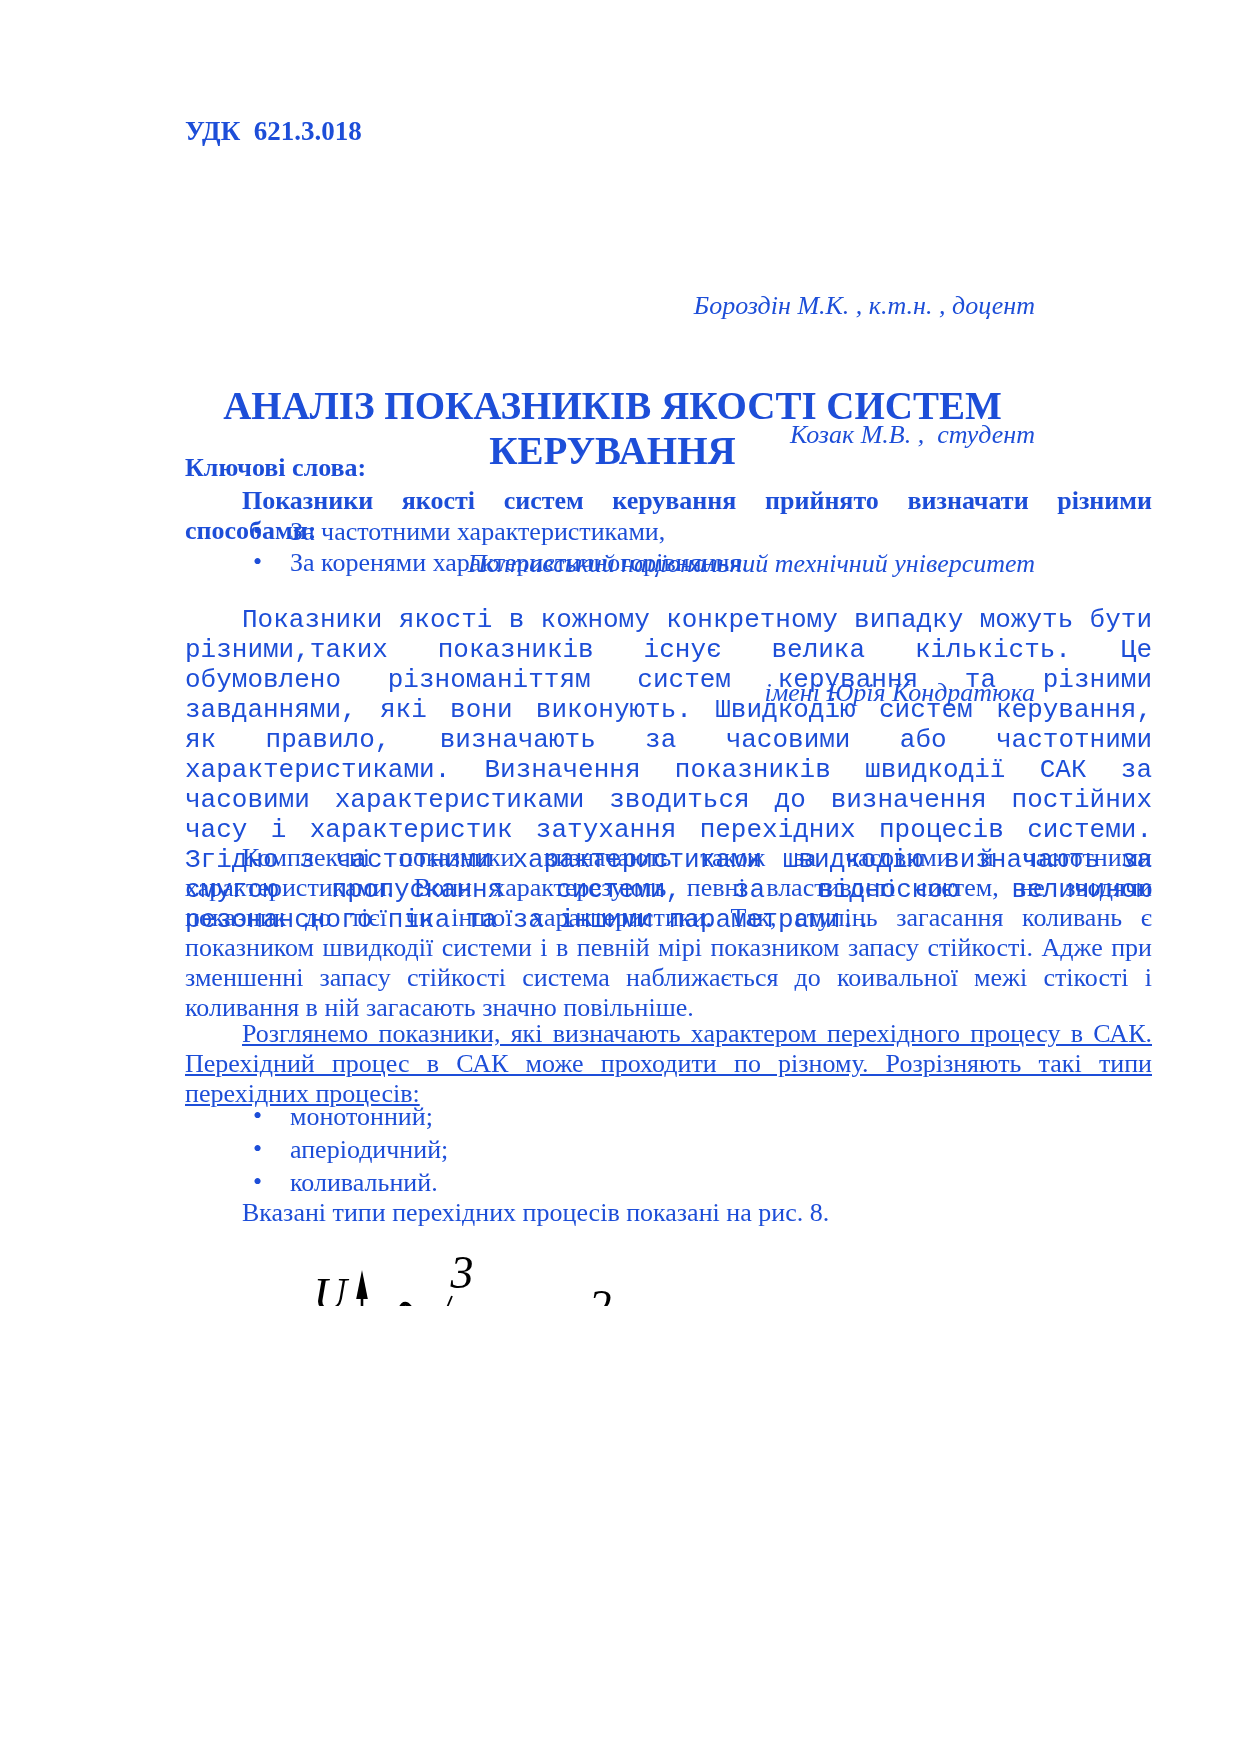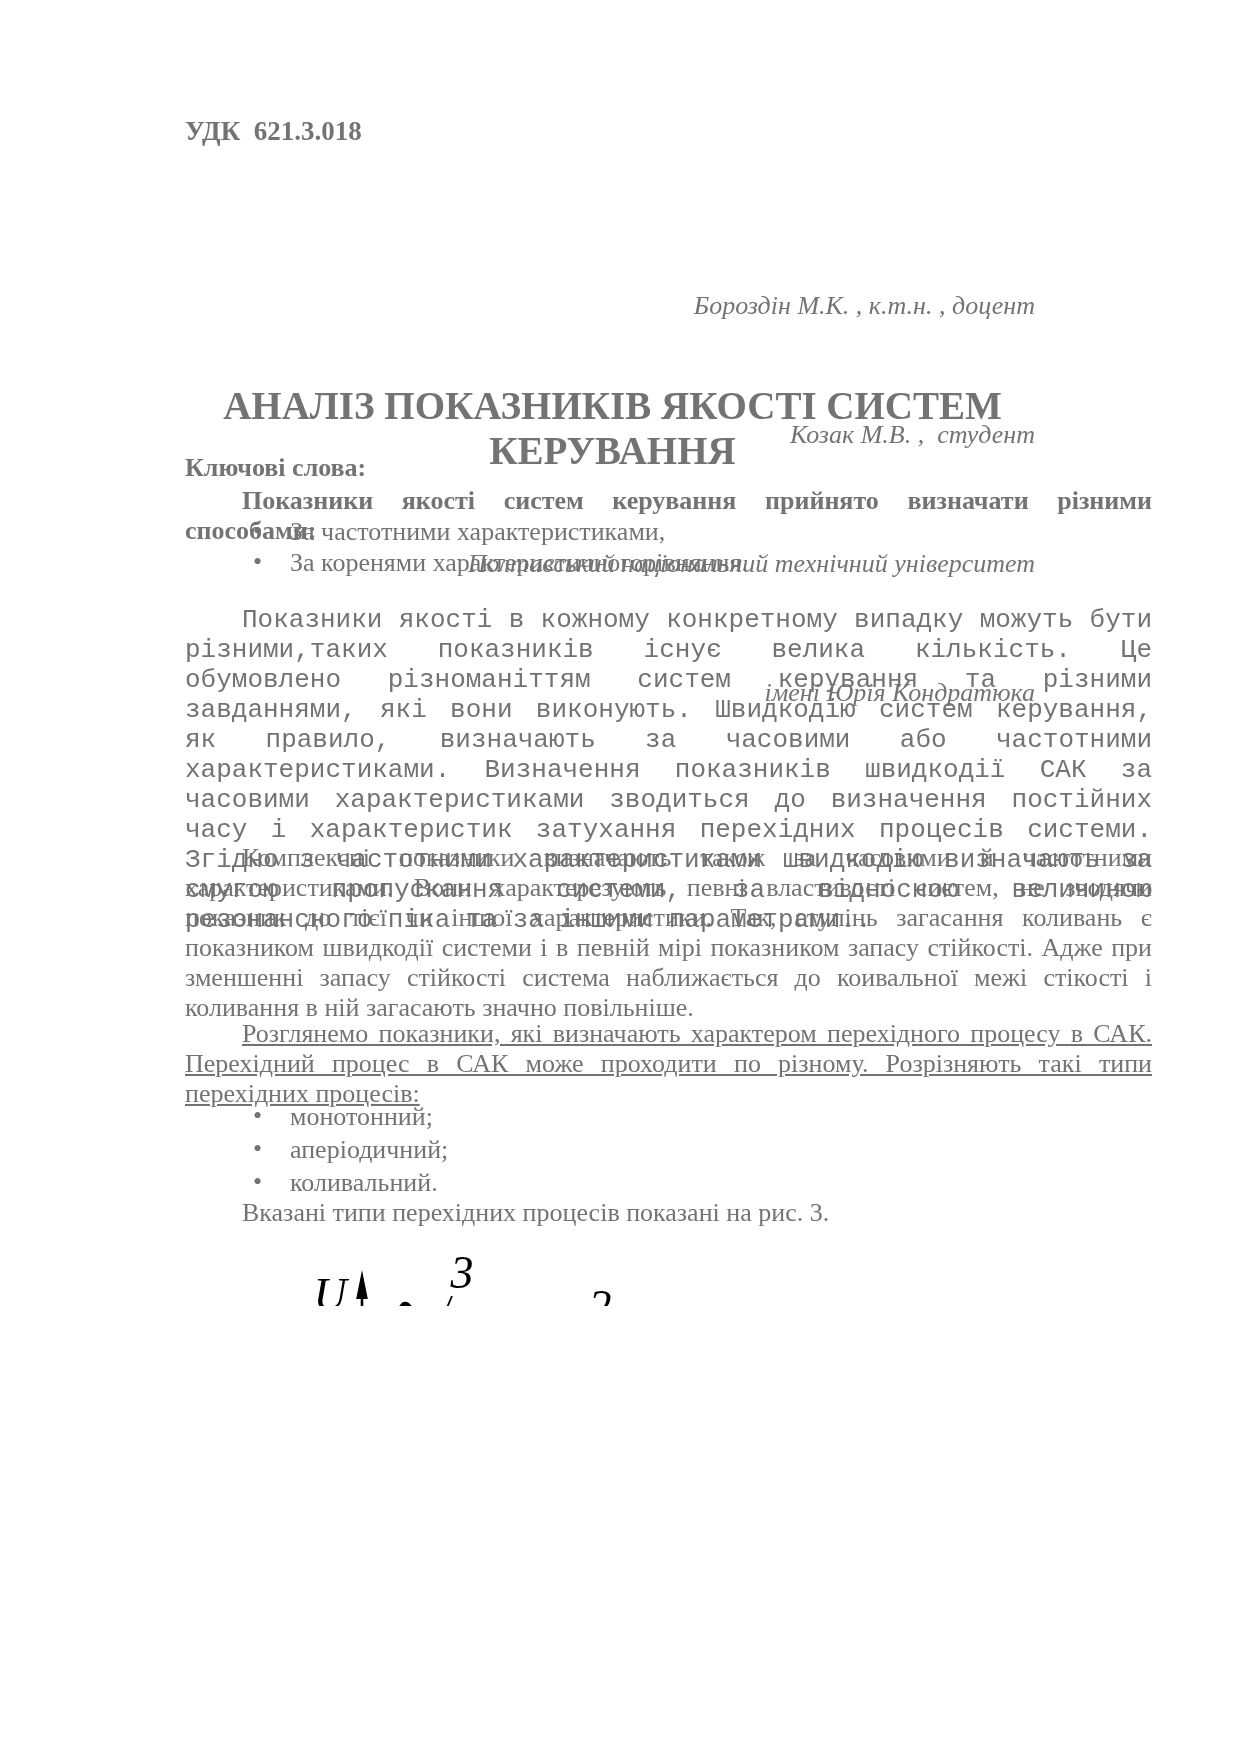--- a/index.html
+++ b/index.html
@@ -2,21 +2,21 @@
 <html><head>
 <meta charset="utf-8">
 <style>
   * { margin:0; padding:0; box-sizing:border-box; }
   html,body { background:#ffffff; }
   .page {
     position:relative;
     width:1240px; height:1306px;
     background:#ffffff;
     font-family:"Liberation Serif", serif;
-    color:#737373;
+    color:#1d4ed8;
     overflow:hidden;
   }
   .udc {
     position:absolute; top:116px; left:185px;
     font-size:27px; font-weight:bold; white-space:pre;
   }
   .authors {
     position:absolute; top:198px; right:205px; left:400px;
     text-align:right; font-style:italic;
     font-size:26px; line-height:43px; white-space:pre;
@@ -103,21 +103,21 @@
     <li>
       <span class="bullet">•</span>
       <span>аперіодичний;</span>
     </li>
     <li>
       <span class="bullet">•</span>
       <span>коливальний.</span>
     </li>
   </ul>
 
-  <div class="para p4">Вказані типи перехідних процесів показані на рис. 3.</div>
+  <div class="para p4">Вказані типи перехідних процесів показані на рис. 8.</div>
 
   <div class="figure-wrap">
     <svg width="760" height="460" viewBox="0 0 760 460">
 
       <line x1="62" y1="166" x2="62" y2="411" stroke="#000" stroke-width="2.6"></line>
       <polygon points="62,140 56.2,169 67.8,169" fill="#000"></polygon>
       <line x1="61" y1="410" x2="716" y2="410" stroke="#000" stroke-width="2.6"></line>
       <polygon points="742,410 712,404.2 712,415.8" fill="#000"></polygon>
 
       <line x1="64" y1="255" x2="706" y2="255" stroke="#000" stroke-width="2.6" stroke-dasharray="21 13"></line>

